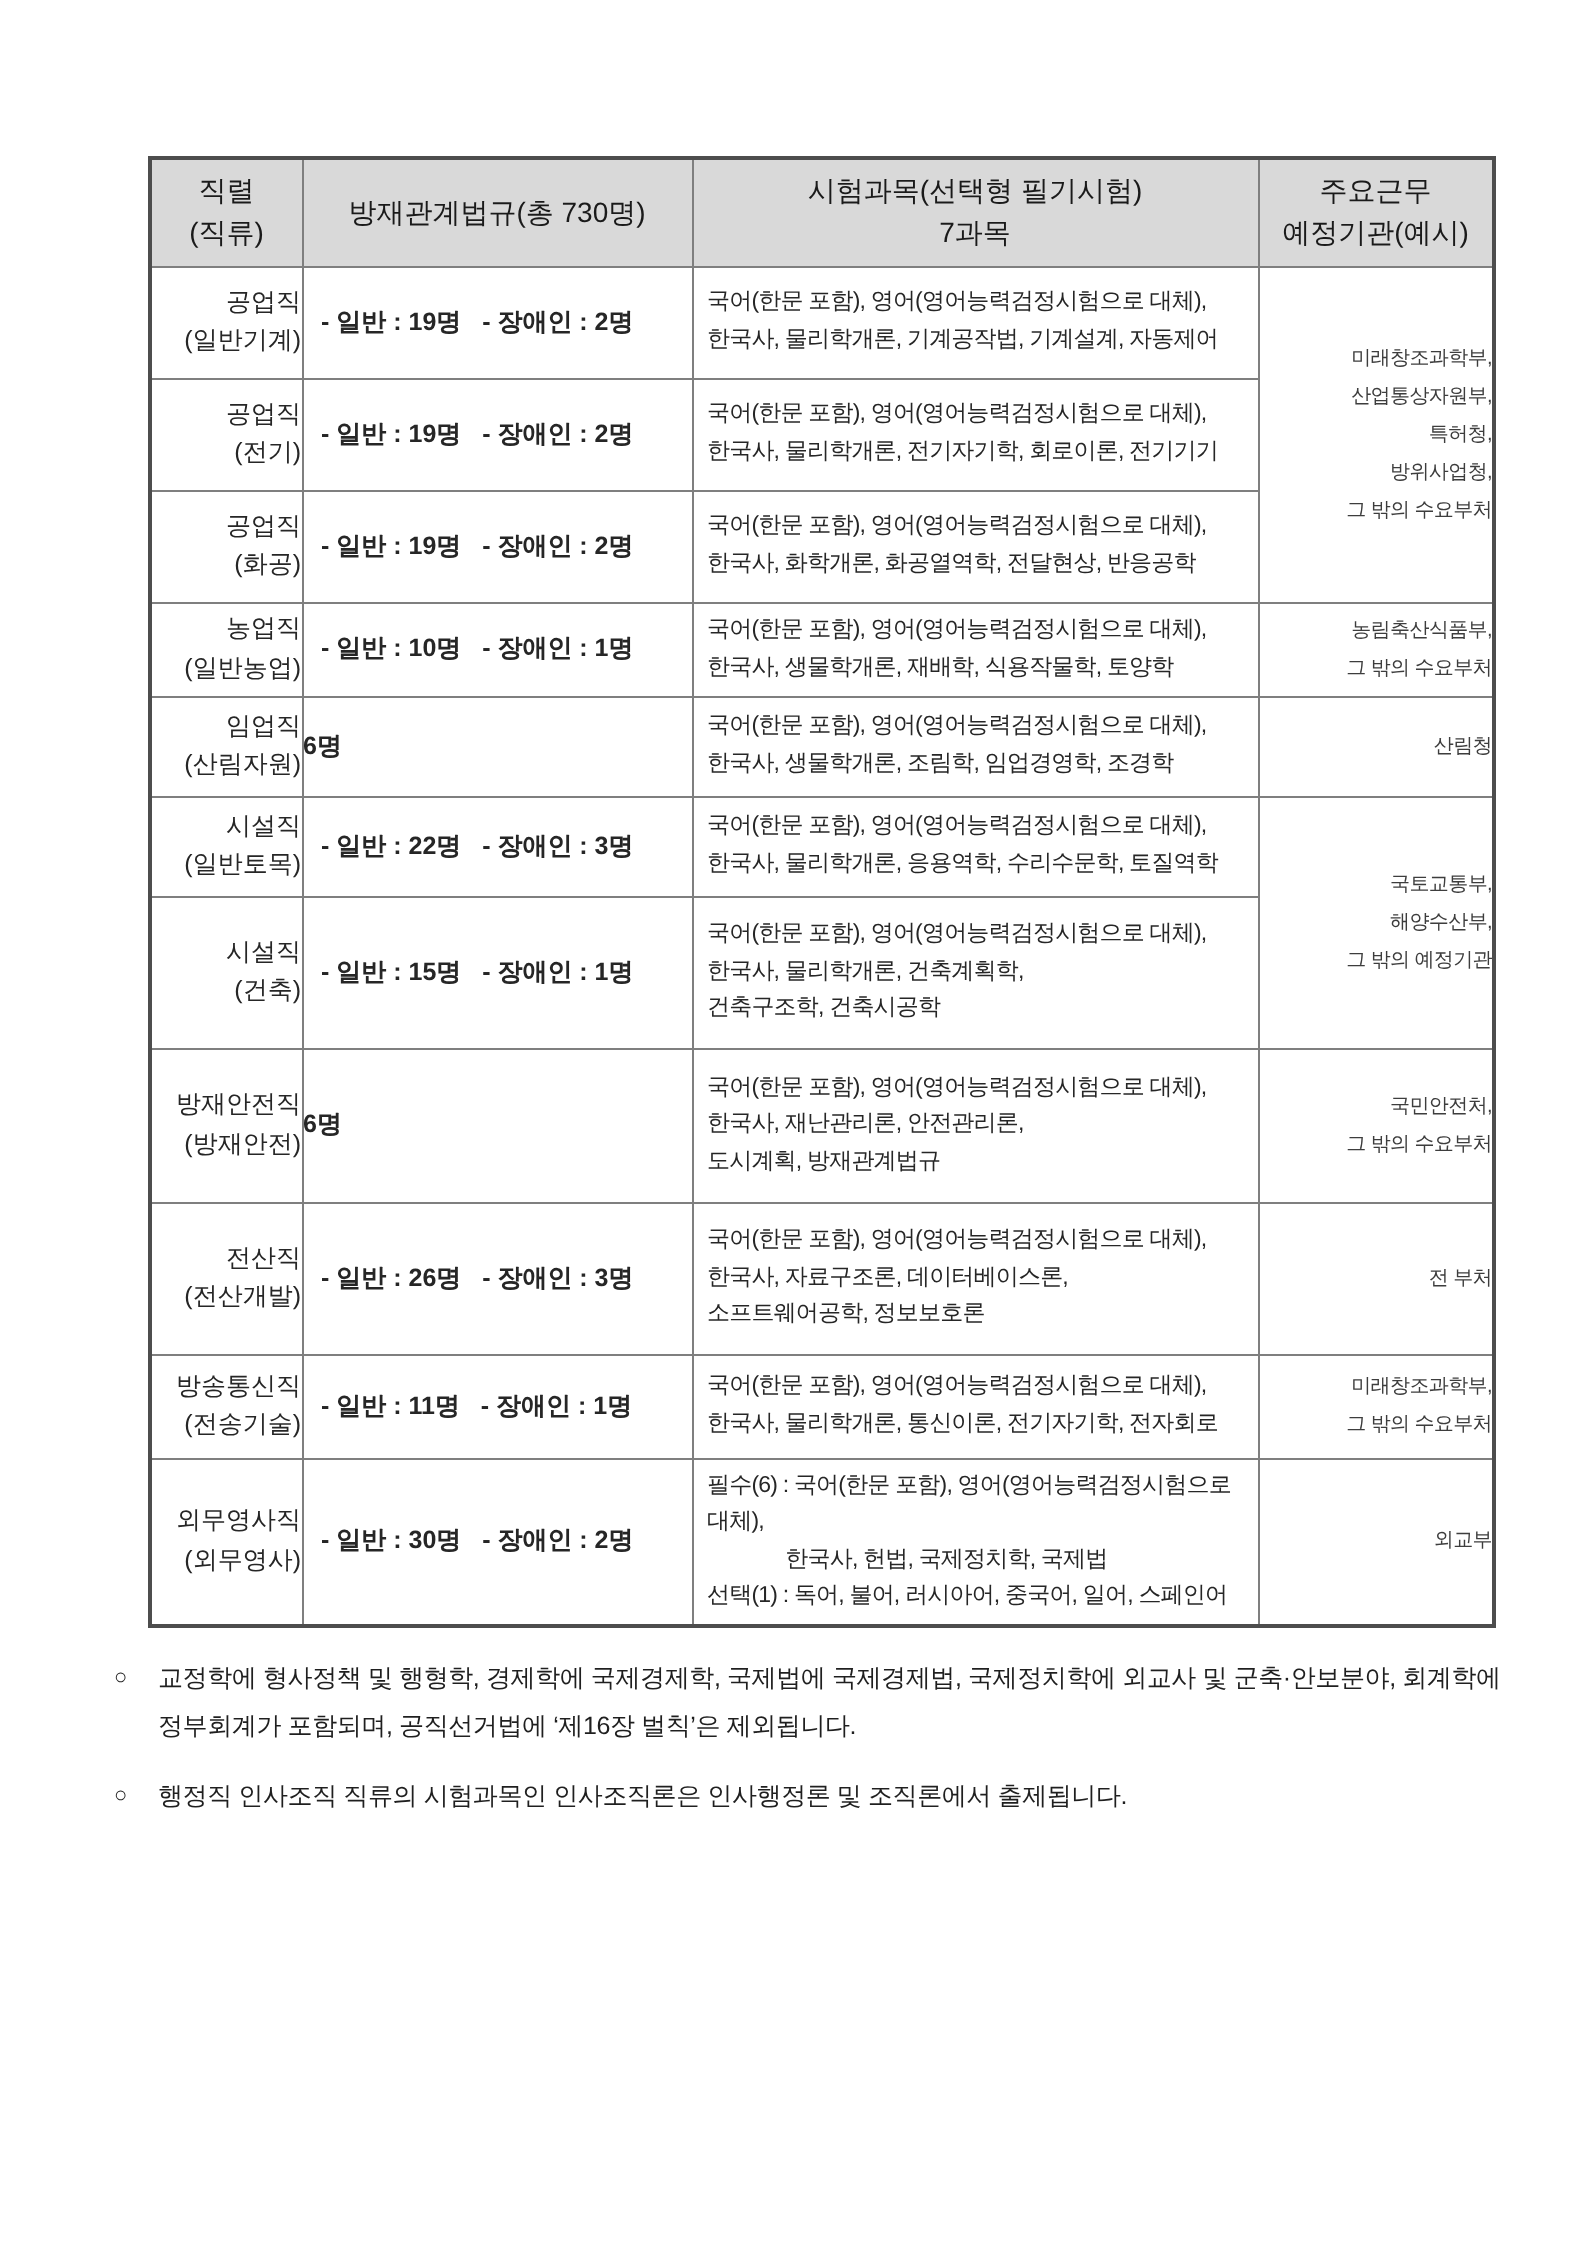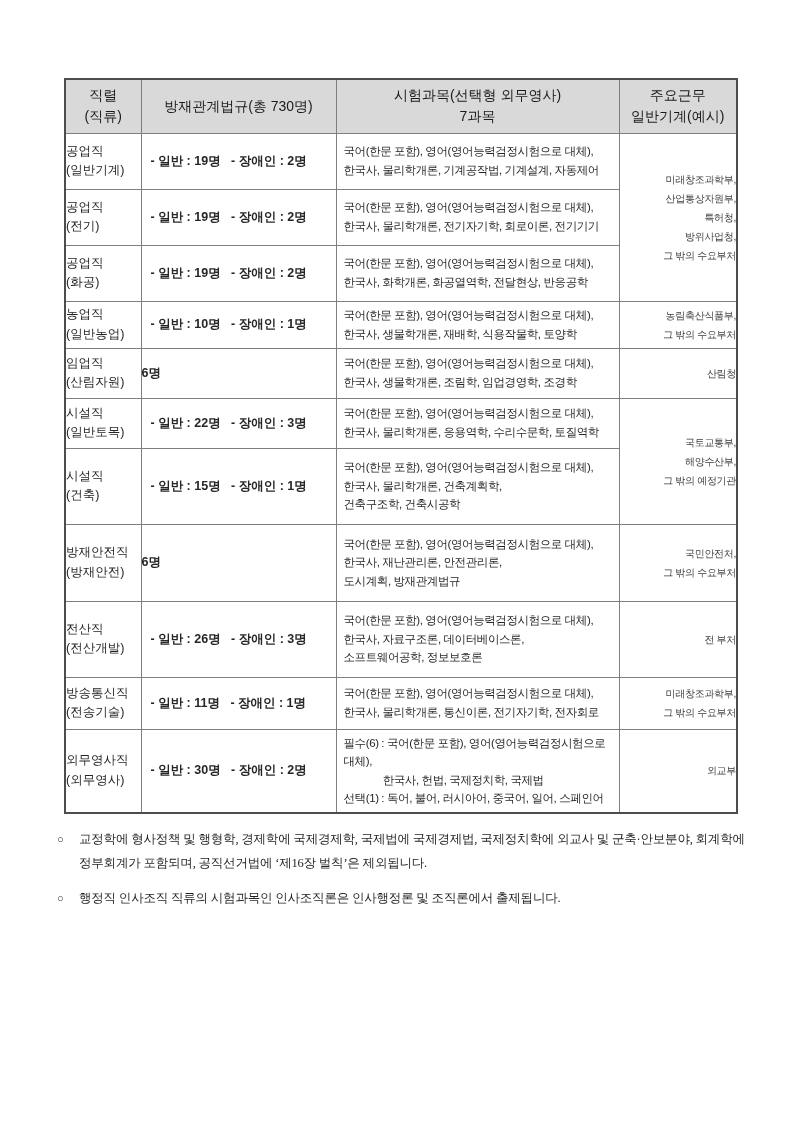--- a/index.html
+++ b/index.html
@@ -5,42 +5,42 @@
   * { margin: 0; padding: 0; box-sizing: border-box; }
   html, body {
     width: 794px; height: 1123px;
     background: #ffffff;
     font-family: "Liberation Sans", sans-serif;
     color: #262626;
   }
   .page { position: relative; width: 794px; height: 1123px; background: #fff; overflow: hidden; }
 
   table.recruit {
-    position: absolute; left: 64px; top: 78px;
+    position: absolute; left: 74px; top: 78px;
     width: 672px;
     border-collapse: collapse;
     table-layout: fixed;
     border: 2px solid #4d4d4d;
   }
   table.recruit td, table.recruit th {
     border: 1px solid #7f7f7f;
     vertical-align: middle;
     overflow: hidden;
   }
   th.hdr {
     background: #d9d9d9;
     font-size: 14px;
     font-weight: normal;
     text-align: center;
     white-space: pre-line;
     line-height: 1.5;
     color: #1a1a1a;
   }
   td.c-series {
-    text-align: left;
+    text-align: right;
     font-size: 12.5px;
     line-height: 1.55;
     white-space: pre-line;
   }
   td.c-quota {
     font-size: 12.5px;
     padding-left: 9px;
     white-space: pre-wrap;
     font-weight: bold;
   }
@@ -80,43 +80,43 @@
   .note {
     display: flex;
     margin-bottom: 11px;
     letter-spacing: -0.2px;
   }
   .note .bullet {
     flex: 0 0 22px;
     font-size: 11px;
     padding-top: 1px;
   }
-  .note .note-text { flex: 1; font-family: Liberation Serif, serif; }
+  .note .note-text { flex: 1; }
 </style>
 </head>
 <body>
 
 <div class="page">
 
   <table class="recruit">
     <colgroup>
       <col style="width:76px">
         <col style="width:195px">
         <col style="width:283px">
         <col style="width:118px">
     </colgroup>
     <tbody>
         <tr class="h54">
       <th class="hdr">직렬
 (직류)</th>
       <th class="hdr">방재관계법규(총 730명)</th>
-      <th class="hdr">시험과목(선택형 외무영사)
+      <th class="hdr">시험과목(선택형 필기시험)
 7과목</th>
       <th class="hdr">주요근무
-일반기계(예시)</th>
+예정기관(예시)</th>
     </tr>
 
     <tr class="h56">
       <td class="c-series">공업직
 (일반기계)</td>
       <td class="c-quota">- 일반 : 19명   - 장애인 : 2명</td>
       <td class="c-subjects">국어(한문 포함), 영어(영어능력검정시험으로 대체),
 한국사, 물리학개론, 기계공작법, 기계설계, 자동제어</td>
       <td class="c-agency" rowspan="3">미래창조과학부,
 산업통상자원부,

